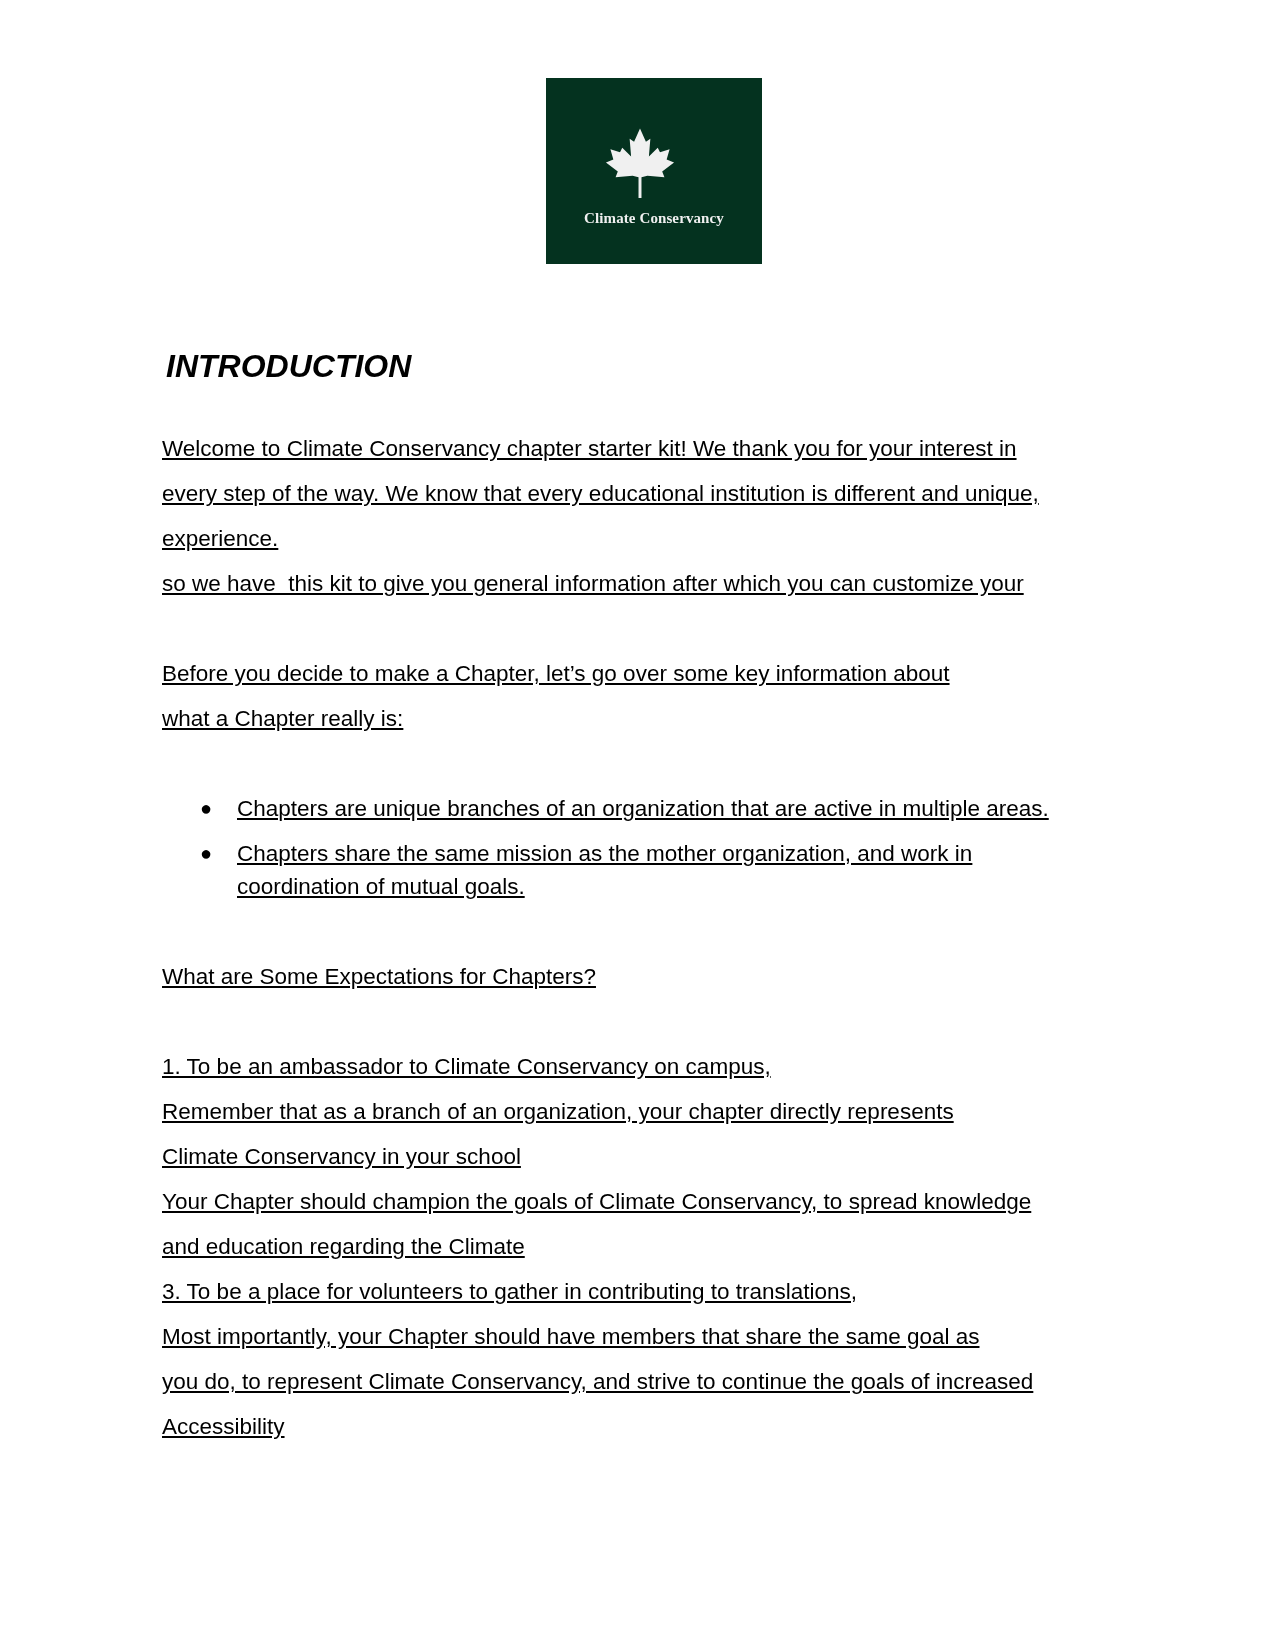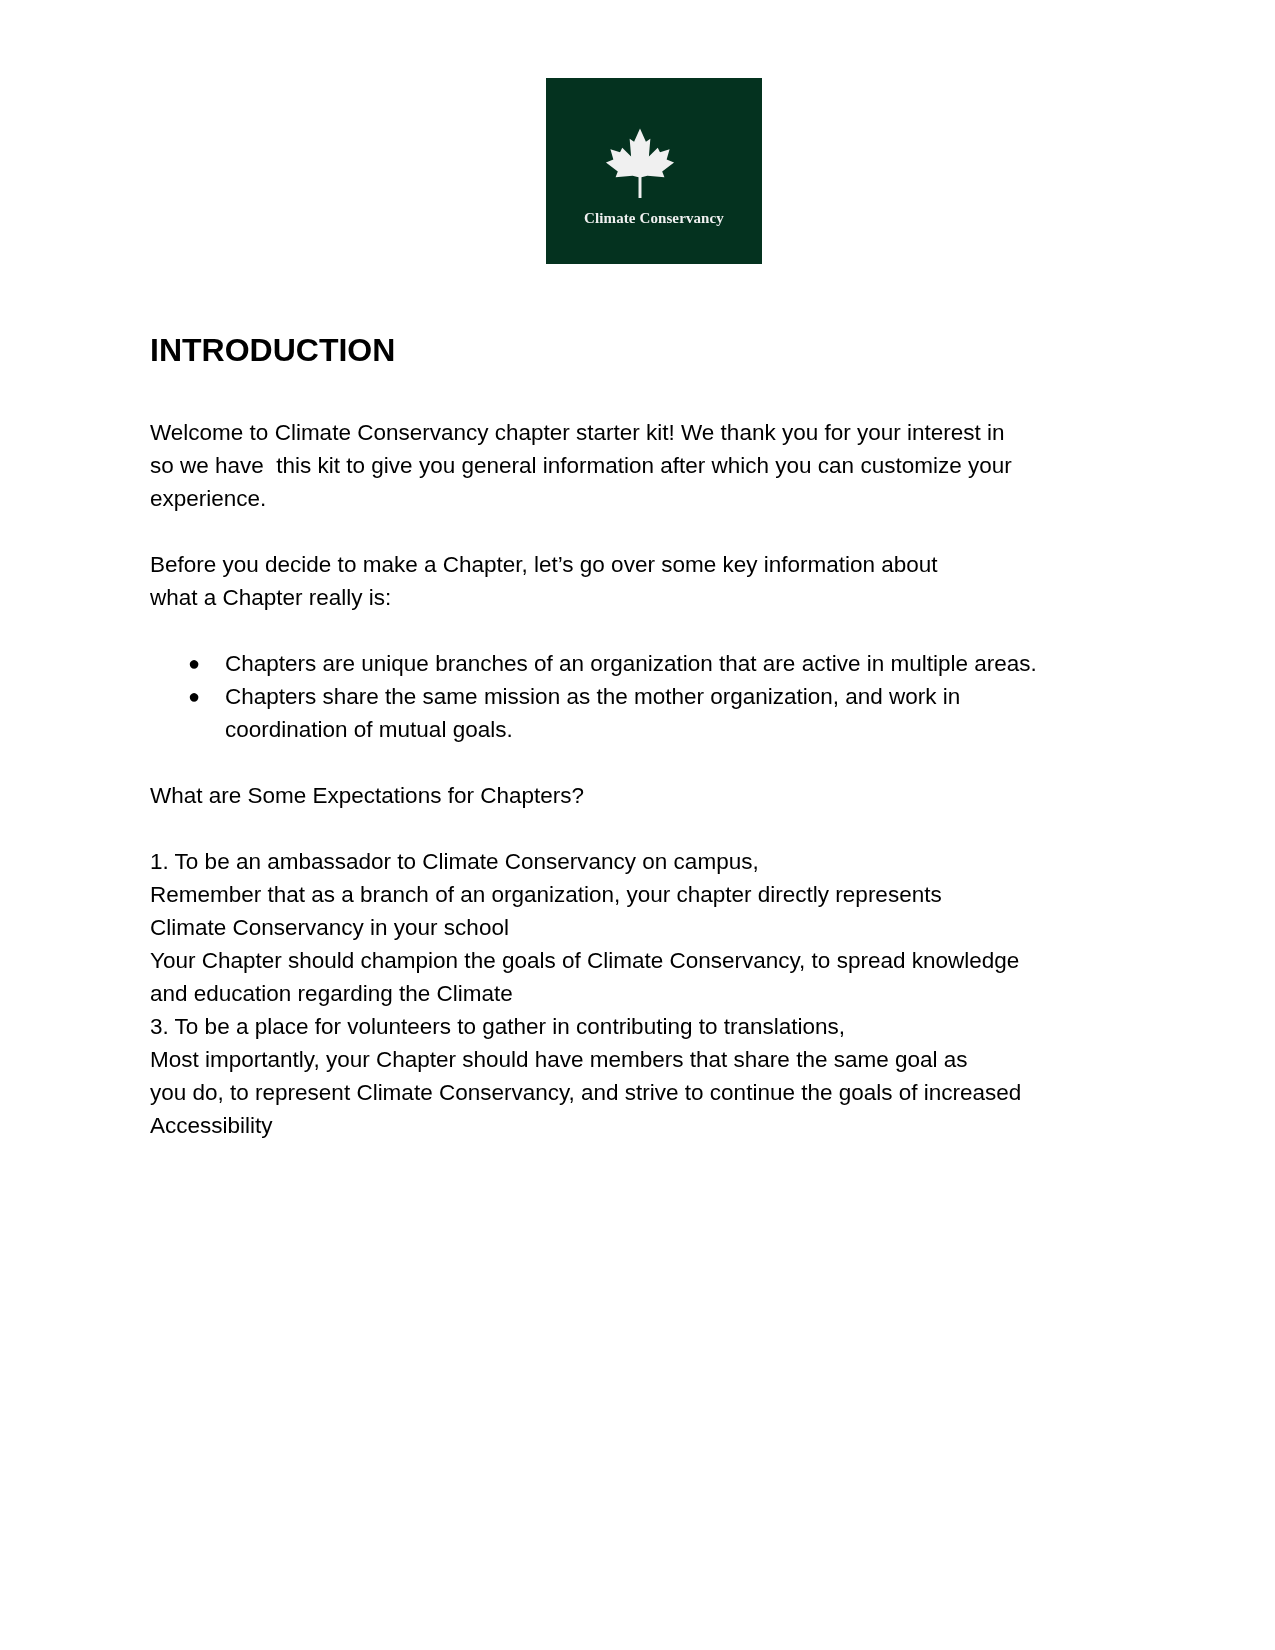--- a/index.html
+++ b/index.html
@@ -42,31 +42,33 @@
       color: #f0f0f0;
       letter-spacing: 0.1px;
     }
     .content {
       position: absolute;
       left: 150px;
       top: 330px;
       width: 990px;
     }
     h1 {
-      margin: 0;
+      margin: 16px;
       font-family: "Liberation Sans", sans-serif;
       font-weight: bold;
       font-size: 32px;
       line-height: 40px;
       color: #000;
+      font-style: italic;
     }
     p, li, .line {
       font-size: 22.5px;
       line-height: 33px;
-      margin: 0;
+      margin: 12px;
+      text-decoration: underline;
     }
     .intro-para {
       margin-top: 46px;
     }
     .gap {
       height: 33px;
     }
     ul.bullets {
       list-style: none;
       margin: 0;
@@ -91,22 +93,23 @@
     <path fill="#f0f0f0" d="M50 2 L58 20 L64 16 L62 40 L74 28 L77 34 L90 30 L86 44 L96 48 L80 60 L83 68 L60 66 L52 68 L52 96 L48 96 L48 68 L40 66 L17 68 L20 60 L4 48 L14 44 L10 30 L23 34 L26 28 L38 40 L36 16 L42 20 Z"></path>
   </svg>
   <div class="logo-text">Climate Conservancy</div>
 </div>
 
 <div class="content">
   <h1>INTRODUCTION</h1>
 
   <div class="intro-para">
     <div class="line">Welcome to Climate Conservancy chapter starter kit! We thank you for your interest in</div>
+    <div class="line">every step of the way. We know that every educational institution is different and unique,</div>
+    <div class="line">experience.</div>
     <div class="line" style="white-space: pre;">so we have  this kit to give you general information after which you can customize your</div>
-    <div class="line">experience.</div>
   </div>
 
   <div class="gap"></div>
 
   <div>
     <div class="line">Before you decide to make a Chapter, let’s go over some key information about</div>
     <div class="line">what a Chapter really is:</div>
   </div>
 
   <div class="gap"></div>

